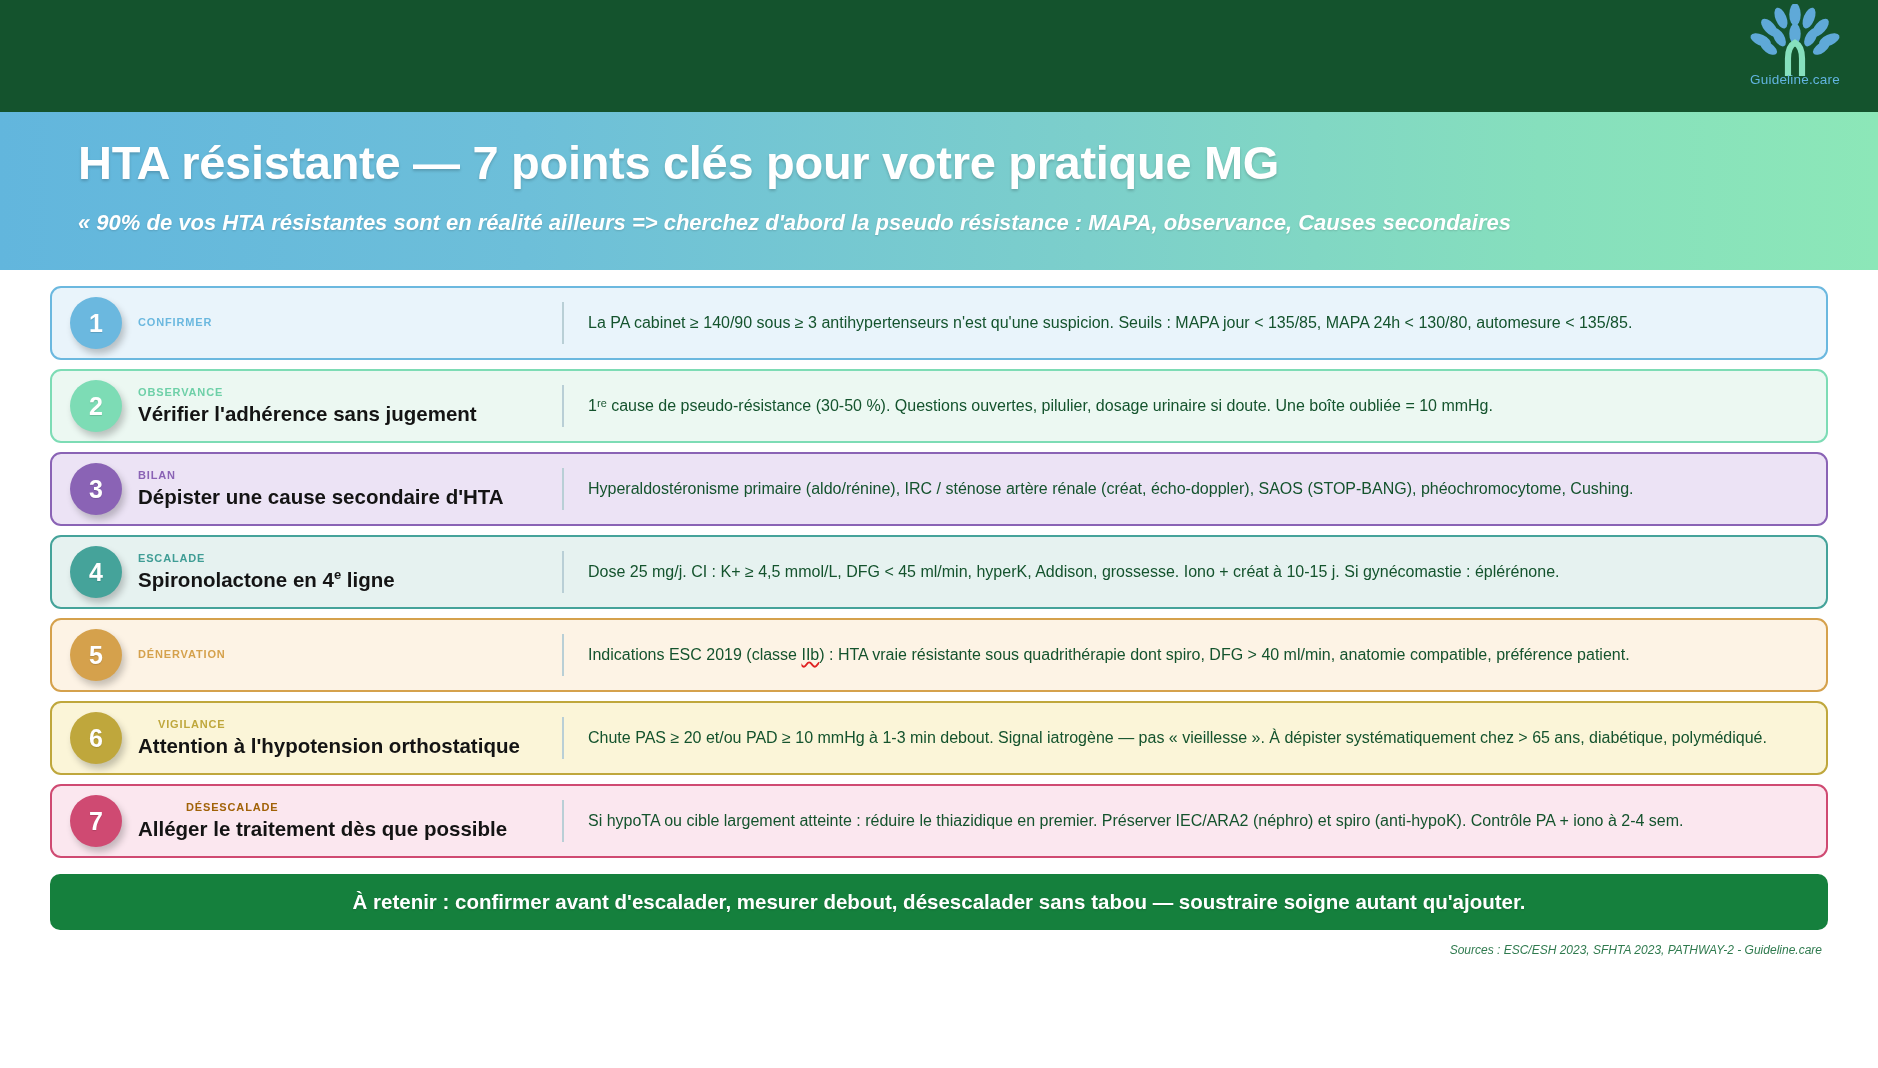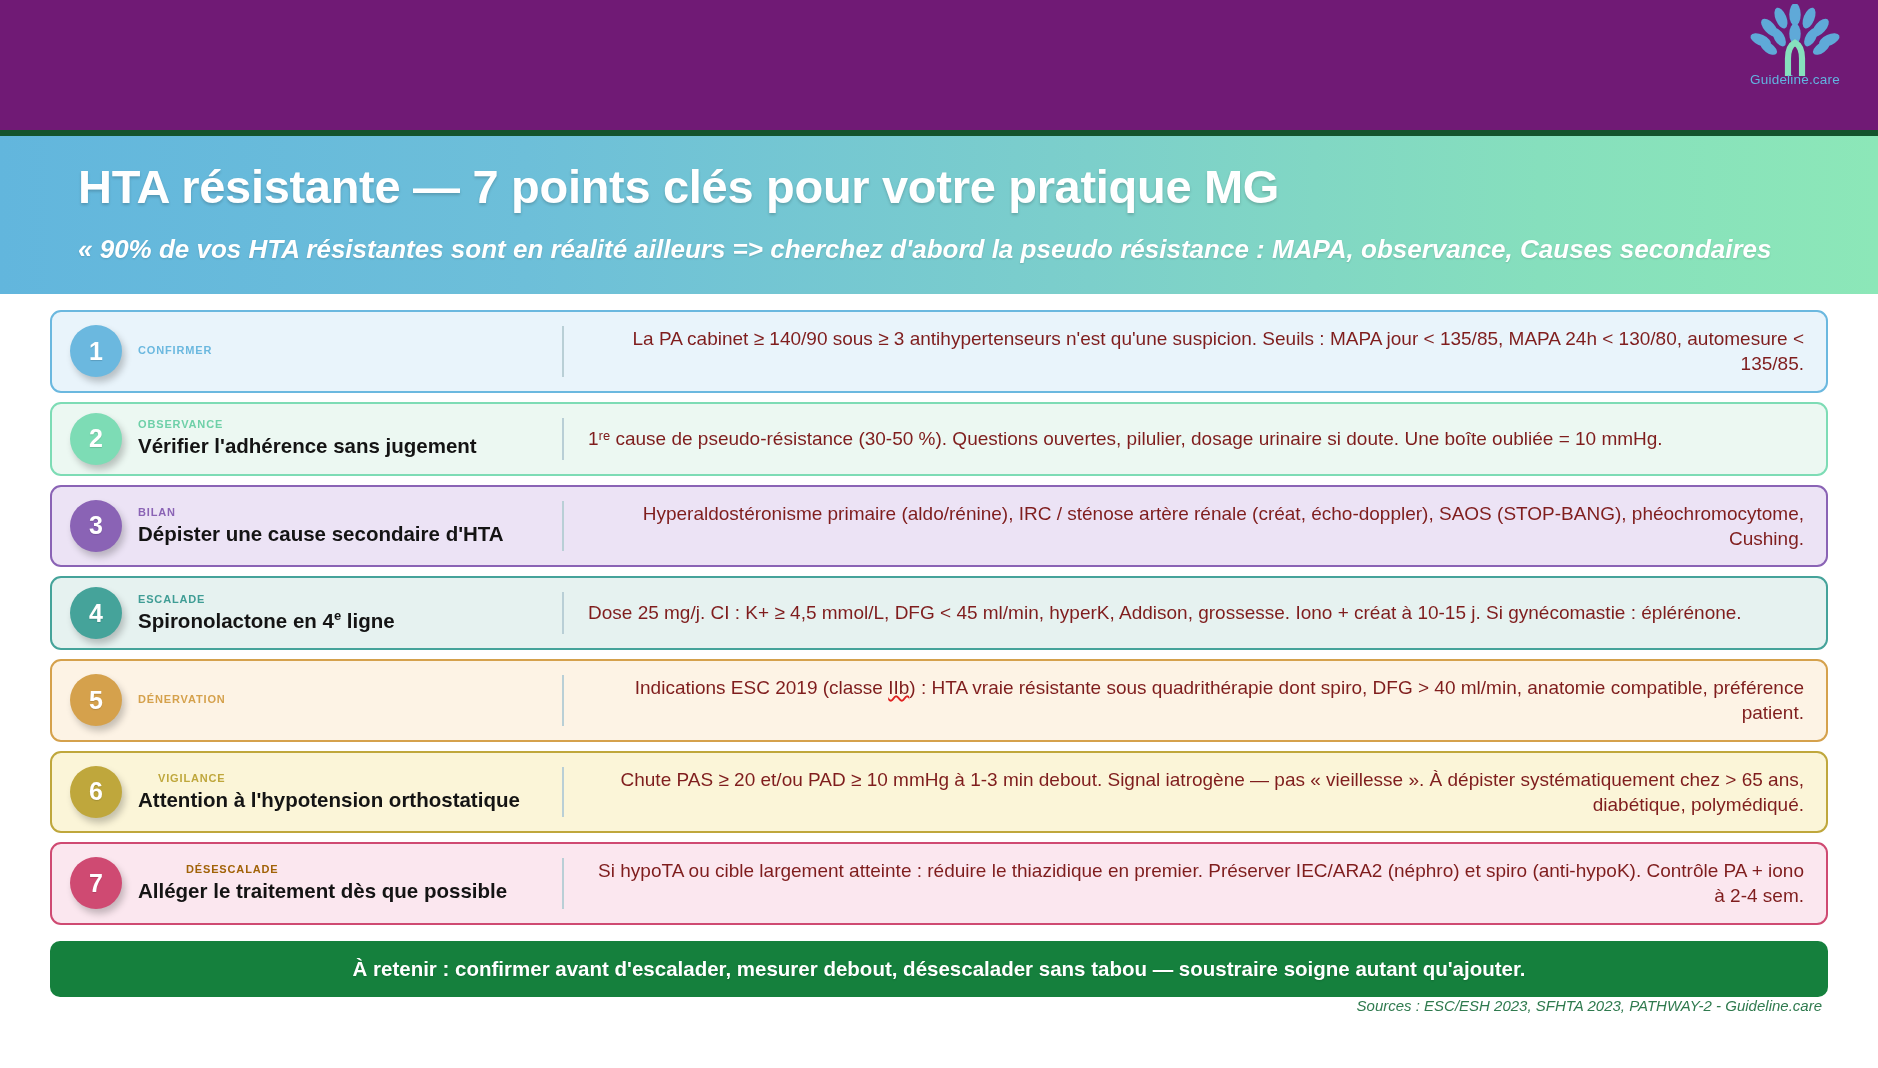--- a/index.html
+++ b/index.html
@@ -16,23 +16,23 @@
   .page {
     position: relative;
     width: 1878px;
     height: 1068px;
     background: #ffffff;
   }
 
   
   .topbar {
     position: relative;
-    height: 136px;
+    height: 112px;
     width: 100%;
-    background: #701a75;
+    background: #14532d;
     border-bottom: 6px solid #14532d;
   }
 
   .brand {
     position: absolute;
     top: 4px;
     right: 18px;
     width: 130px;
     text-align: center;
   }
@@ -66,21 +66,21 @@
     font-size: 47px;
     line-height: 1.06;
     font-weight: bold;
     letter-spacing: -0.3px;
     text-shadow: 0 2px 3px rgba(0,0,0,.18);
     white-space: nowrap;
   }
 
   .banner .subtitle {
     margin-top: 22px;
-    font-size: 26px;
+    font-size: 22px;
     font-style: italic;
     font-weight: 600;
     color: #ffffff;
     text-shadow: 0 1px 2px rgba(0,0,0,.14);
     white-space: nowrap;
   }
 
   
   .cards {
     padding: 16px 50px 0 50px;
@@ -148,23 +148,23 @@
   }
 
   .card-right {
     flex: 1 1 auto;
     padding: 14px 22px 14px 24px;
     display: flex;
     align-items: center;
   }
 
   .detail {
-    font-size: 19px;
+    font-size: 16px;
     line-height: 1.33;
-    color: #7f1d1d;
+    color: #14532d;
     text-align: right;
   }
 
   .misspelled {
     text-decoration: underline;
     text-decoration-style: wavy;
     text-decoration-color: #e02020;
     text-decoration-thickness: 1.5px;
   }
 
@@ -175,23 +175,23 @@
     border-radius: 10px;
     color: #ffffff;
     font-size: 20.5px;
     font-weight: bold;
     text-align: center;
     padding: 16px 10px;
     text-shadow: 0 1px 2px rgba(0,0,0,.15);
   }
 
   .sources {
-    margin: 0 56px 0 0;
+    margin: 13px 56px 0 0;
     text-align: right;
-    font-size: 15px;
+    font-size: 12px;
     font-style: italic;
     color: #2f7a4e;
   }
 </style>
 </head>
 <body>
 
 <div class="page">
 
   <div class="topbar">

